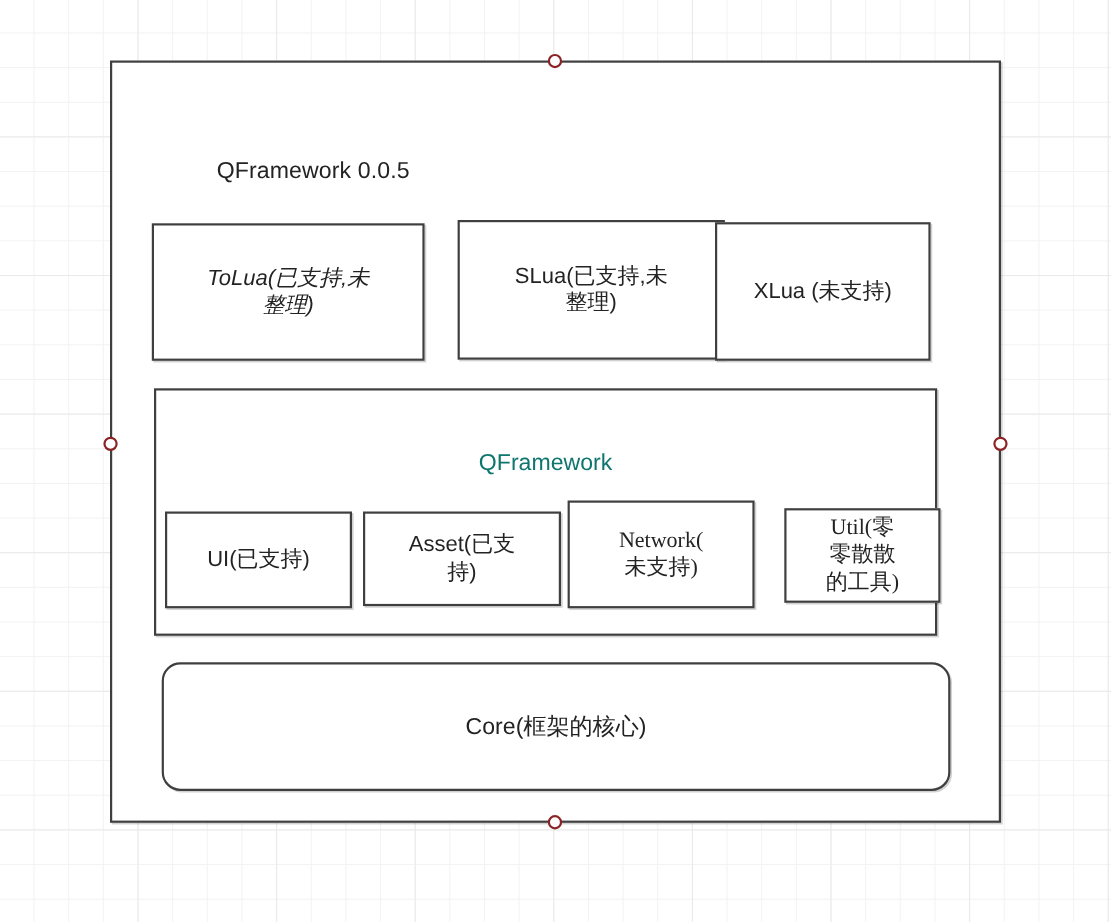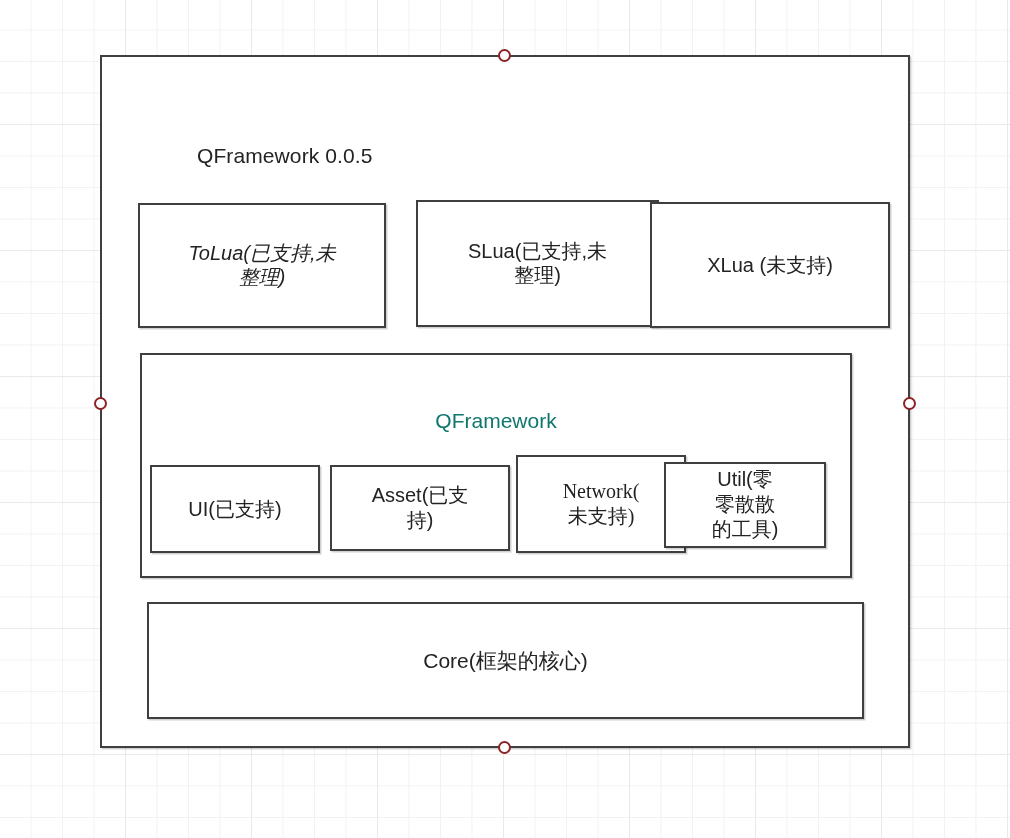--- a/index.html
+++ b/index.html
@@ -68,21 +68,21 @@
     top: 144px;
     font-size: 21px;
     color: #232323;
     letter-spacing: 0.1px;
     white-space: nowrap;
   }
 
   
   #box-tolua { left: 138px; top: 203px; width: 248px; height: 125px; font-style: italic; }
   #box-slua  { left: 400px; top: 200px; width: 243px; height: 127px; margin-left: 16px; }
-  #box-xlua  { left: 650px; top: 202px; width: 240px; height: 126px; }
+  #box-xlua  { left: 650px; top: 202px; width: 196px; height: 126px; }
 
   .lua-label {
     font-size: 20px;
     top: 50%;
     transform: translateY(-50%);
     padding: 0 6px;
   }
 
   
   #box-qframework {
@@ -99,41 +99,41 @@
     top: 54px;
     text-align: center;
     font-size: 21px;
     color: #0f766e;
   }
 
   
   #box-ui      { left: 150px; top: 465px; width: 170px; height: 88px; padding-left: 40px; }
   #box-asset   { left: 330px; top: 465px; width: 180px; height: 86px; }
   #box-network { left: 516px; top: 455px; width: 170px; height: 98px; font-family: Liberation Serif, serif; }
-  #box-util    { left: 664px; top: 462px; width: 162px; height: 86px; }
+  #box-util    { left: 713px; top: 462px; width: 142px; height: 86px; font-family: Liberation Serif, serif; }
 
   .mod-label {
     font-size: 20px;
     top: 50%;
     transform: translateY(-50%);
     padding: 0 4px;
   }
 
   
   #label-util {
     font-size: 20px;
     top: 50%;
     transform: translateY(-50%);
     line-height: 1.26;
     padding: 0 2px;
     overflow: visible;
   }
 
   
-  #box-core { left: 147px; top: 602px; width: 717px; height: 117px; }
+  #box-core { left: 147px; top: 602px; width: 717px; height: 117px; border-radius: 17px; }
   #label-core {
     font-size: 21px;
     top: 50%;
     transform: translateY(-50%);
   }
 
   
   .handle {
     position: absolute;
     box-sizing: border-box;

